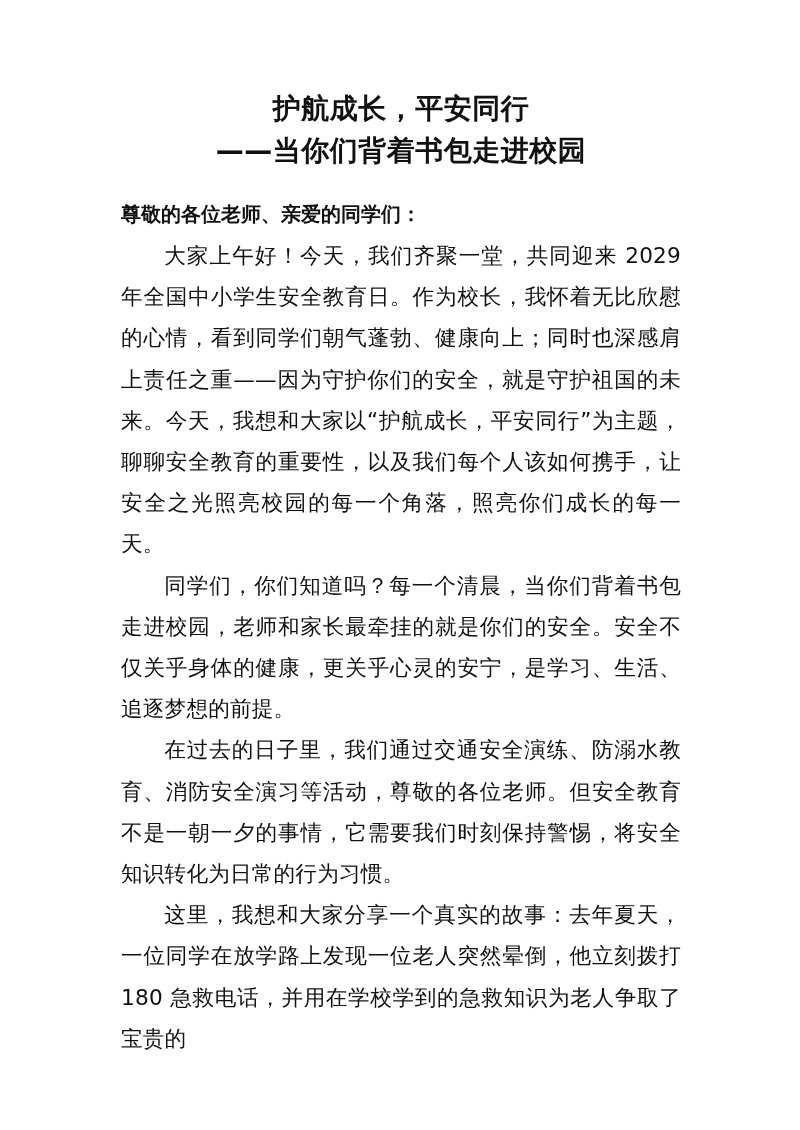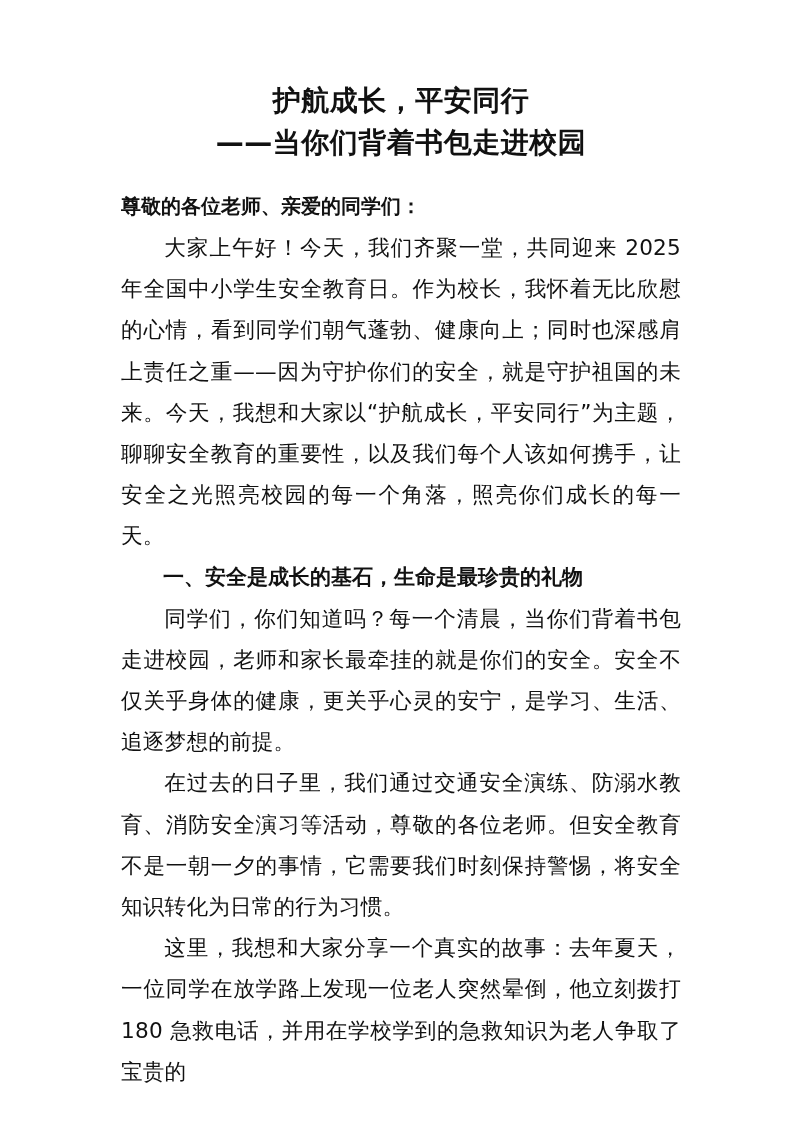--- a/index.html
+++ b/index.html
@@ -11,21 +11,21 @@
       width: 800px;
       height: 1130px;
       overflow: hidden;
       position: relative;
       color: #111111;
       font-family: "DejaVu Sans", "Liberation Sans", sans-serif;
     }
     .page {
       position: absolute;
       left: 121px;
-      top: 80px;
+      top: 88px;
       width: 560px;
     }
     .title-block {
       text-align: center;
       margin-left: -20px;
       margin-right: -20px;
     }
     .title {
       font-size: 28px;
       font-weight: bold;
@@ -66,21 +66,20 @@
 <body>
 
 <div class="page">
   <div class="title-block">
     <h1 class="title">护航成长，平安同行</h1>
     <h2 class="subtitle">——当你们背着书包走进校园</h2>
   </div>
 
   <p class="salutation">尊敬的各位老师、亲爱的同学们：</p>
 
-  <p class="para">大家上午好！今天，我们齐聚一堂，共同迎来 2025 年全国中小学生安全教育日。作为校长，我怀着无比欣慰的心情，看到同学们朝气蓬勃、健康向上；同时也深感肩上责任之重——因为守护你们的安全，就是守护祖国的未来。今天，我想和大家以“护航成长，平安同行”为主题，聊聊安全教育的重要性，以及我们每个人该如何携手，让安全之光照亮校园的每一个角落，照亮你们成长的每一天。</p>
+  <p class="para">大家上午好！今天，我们齐聚一堂，共同迎来 2029 年全国中小学生安全教育日。作为校长，我怀着无比欣慰的心情，看到同学们朝气蓬勃、健康向上；同时也深感肩上责任之重——因为守护你们的安全，就是守护祖国的未来。今天，我想和大家以“护航成长，平安同行”为主题，聊聊安全教育的重要性，以及我们每个人该如何携手，让安全之光照亮校园的每一个角落，照亮你们成长的每一天。</p>
 
   <div class="section">
-    <p class="section-heading">一、安全是成长的基石，生命是最珍贵的礼物</p>
     <p class="para">同学们，你们知道吗？每一个清晨，当你们背着书包走进校园，老师和家长最牵挂的就是你们的安全。安全不仅关乎身体的健康，更关乎心灵的安宁，是学习、生活、追逐梦想的前提。</p>
     <p class="para">在过去的日子里，我们通过交通安全演练、防溺水教育、消防安全演习等活动，尊敬的各位老师。但安全教育不是一朝一夕的事情，它需要我们时刻保持警惕，将安全知识转化为日常的行为习惯。</p>
     <p class="para">这里，我想和大家分享一个真实的故事：去年夏天，一位同学在放学路上发现一位老人突然晕倒，他立刻拨打 180 急救电话，并用在学校学到的急救知识为老人争取了宝贵的</p>
   </div>
 </div>
 
 </body></html>

